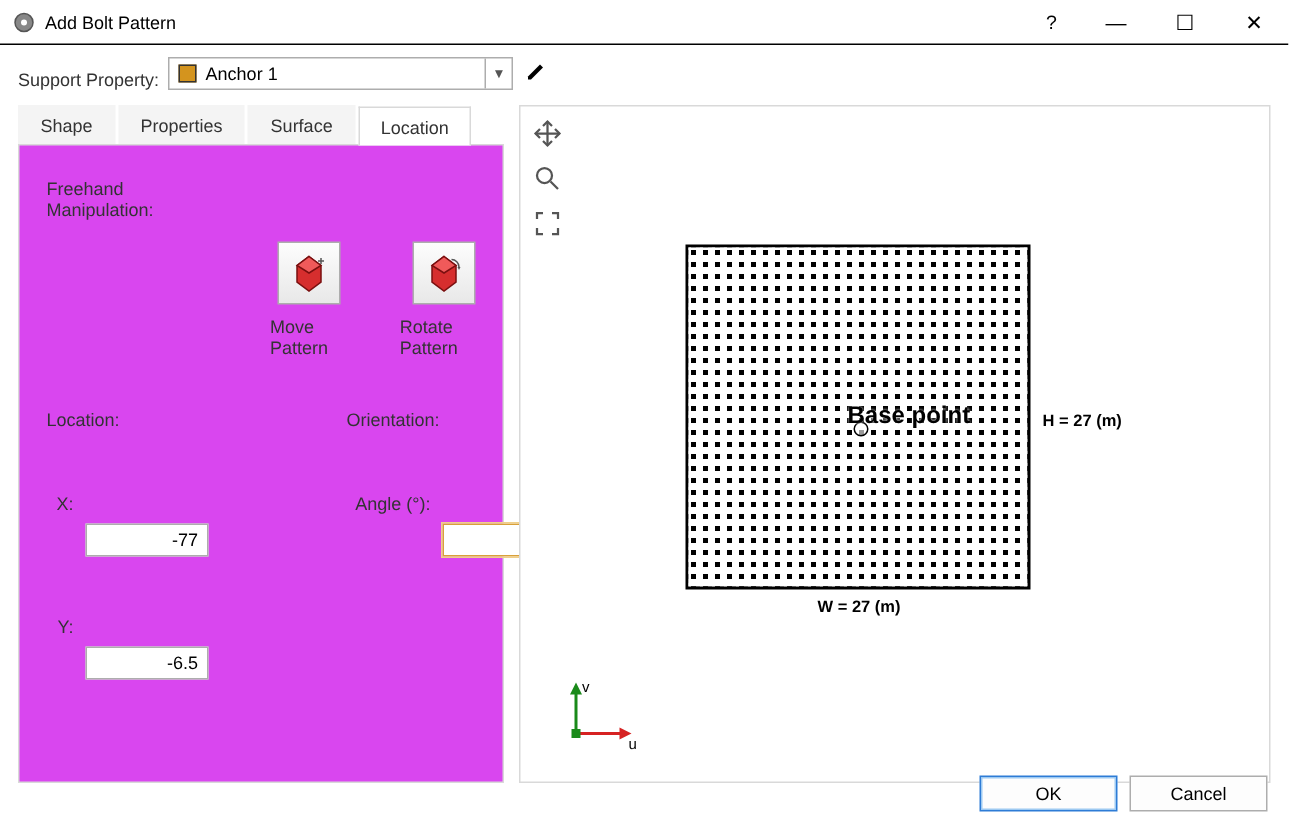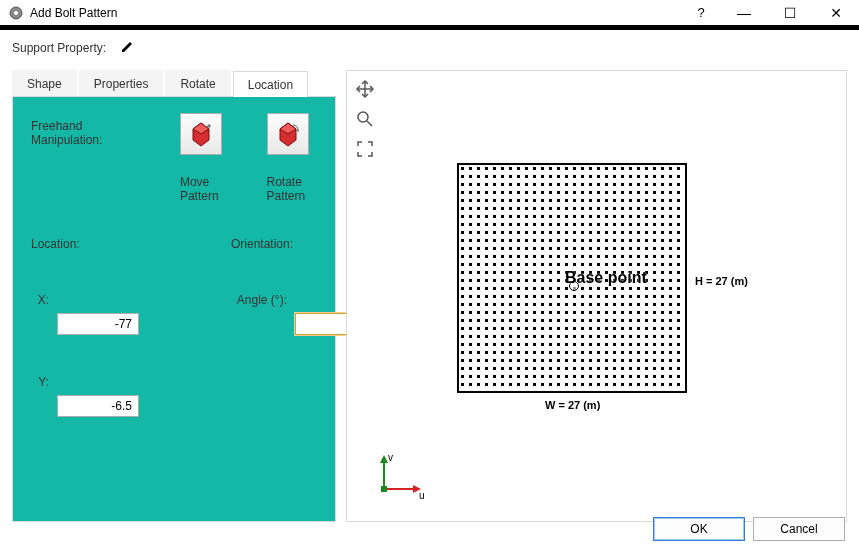--- a/index.html
+++ b/index.html
@@ -1,44 +1,44 @@
 <!DOCTYPE html>
 <html><head>
 <meta charset="utf-8">
 <style>
 * { box-sizing: border-box; font-family: 'Segoe UI', Tahoma, sans-serif; }
 body { margin: 0; background: #fff; width: 859px; height: 551px; overflow: hidden; }
 
-.titlebar { height: 30px; display: flex; align-items: center; padding: 0 0 0 8px; background: #fff; border-bottom: 5px solid #000000; }
+.titlebar { height: 30px; display: flex; align-items: center; padding: 0 0 0 8px; background: #fff; border-bottom: 1px solid #000000; }
 .titlebar .icon { width: 16px; height: 16px; margin-right: 6px; }
 .titlebar .title { font-size: 12px; color: #000; flex: 1; }
 .winbtns { display: flex; height: 100%; }
 .winbtn { width: 46px; display: flex; align-items: center; justify-content: center; font-size: 14px; color: #000; }
 .winbtn.help { width: 40px; font-size: 13px; }
 
-.toprow { height: 30px; display: flex; align-items: center; padding: 6px 23px 0 12px; }
+.toprow { height: 30px; display: flex; align-items: flex-end; padding: 6px 23px 0 12px; }
 .toprow .lbl { font-size: 12px; color: #333; margin-right: 6px; }
 .tselect { flex: 0 0 230px; height: 22px; border: 1px solid #adadad; display: flex; align-items: center; background: #fff; font-size: 12px; }
 .tselect .swatch { width: 12px; height: 12px; background: #d4941e; border: 1px solid #333; margin: 0 6px; }
 .tselect .txt { flex: 1; }
 .tselect .dd { width: 18px; height: 100%; border-left: 1px solid #adadad; display: flex; align-items: center; justify-content: center; color: #555; font-size: 9px; }
 .pen { margin-left: 8px; }
 
 .body { display: flex; padding: 10px 12px 8px 12px; gap: 10px; height: 470px; }
 
 .left { width: 324px; display: flex; flex-direction: column; }
 .tabs { display: flex; height: 26px; position: relative; z-index: 2; }
 .tab { padding: 0 14px; display: flex; align-items: center; font-size: 12px; color: #333; border: 1px solid transparent; border-bottom: none; background: #f4f4f4; margin-right: 2px; cursor: default; }
 .tab.active { background: #fff; border-color: #d9d9d9; position: relative; top: 1px; }
-.panel { flex: 1; border: 1px solid #d9d9d9; padding: 16px 18px; font-size: 12px; color: #333; background: #14b8a6; }
+.panel { flex: 1; border: 1px solid #d9d9d9; padding: 16px 18px; font-size: 12px; color: #333; background: #d946ef; }
 
 .fhrow { display: flex; align-items: flex-start; gap: 40px; }
 .fhrow .lbl { padding-top: 6px; width: 150px; }
 .toolbtns { display: flex; gap: 40px; }
-.toolbtn { display: flex; flex-direction: column; align-items: flex-start; gap: 20px; }
+.toolbtn { display: flex; flex-direction: column; align-items: flex-end; gap: 8px; margin-top: 48px; }
 .toolbtn .btn { width: 42px; height: 42px; border: 1px solid #adadad; background: linear-gradient(#fdfdfd,#e8e8e8); display: flex; align-items: center; justify-content: center; }
 .toolbtn .cap { font-size: 12px; }
 
 .locrow { display: flex; gap: 92px; margin-top: 34px; }
 .locgrp .hdr { margin-bottom: 14px; }
 .frow { display: flex; align-items: center; gap: 8px; margin-bottom: 12px; }
 .frow .fl { width: 18px; text-align: right; }
 .frow .fl2 { width: 56px; text-align: right; }
 .frow input { width: 82px; height: 22px; border: 1px solid #adadad; text-align: right; padding-right: 6px; font-size: 12px; margin-top: 48px; }
 .frow input.focus { border: 1px solid #d9a03a; outline: 1px solid #f0cf8a; color: #0066cc; }
@@ -82,33 +82,38 @@
   <div class="winbtns">
     <div class="winbtn help">?</div>
     <div class="winbtn">—</div>
     <div class="winbtn">☐</div>
     <div class="winbtn">✕</div>
   </div>
 </div>
 
 <div class="toprow">
   <span class="lbl">Support Property:</span>
+  <div class="tselect">
+    <span class="swatch" style="background-color: rgb(212, 148, 30);"></span>
+    <span class="txt">Anchor 1</span>
+    <span class="dd">▼</span>
+  </div>
   <span class="pen">
     <svg width="16" height="16" viewBox="0 0 16 16">
         <path d="M2 12 L10 4 L12 6 L4 14 L2 14 Z" fill="#000"></path>
       </svg>
   </span>
 </div>
 
 <div class="body">
   <div class="left">
     <div class="tabs">
       <div class="tab">Shape</div>
       <div class="tab">Properties</div>
-      <div class="tab">Rotate</div>
+      <div class="tab">Surface</div>
       <div class="tab active">Location</div>
     </div>
     <div class="panel">
       <div class="fhrow">
         <div class="lbl">Freehand Manipulation:</div>
         <div class="toolbtns">
           <div class="toolbtn">
             <div class="btn">
               <svg width="28" height="28" viewBox="0 0 28 28">
                   <polygon points="14,3 22,9 22,20 14,26 6,20 6,9" fill="#d62e2e" stroke="#7a0f0f"></polygon>

